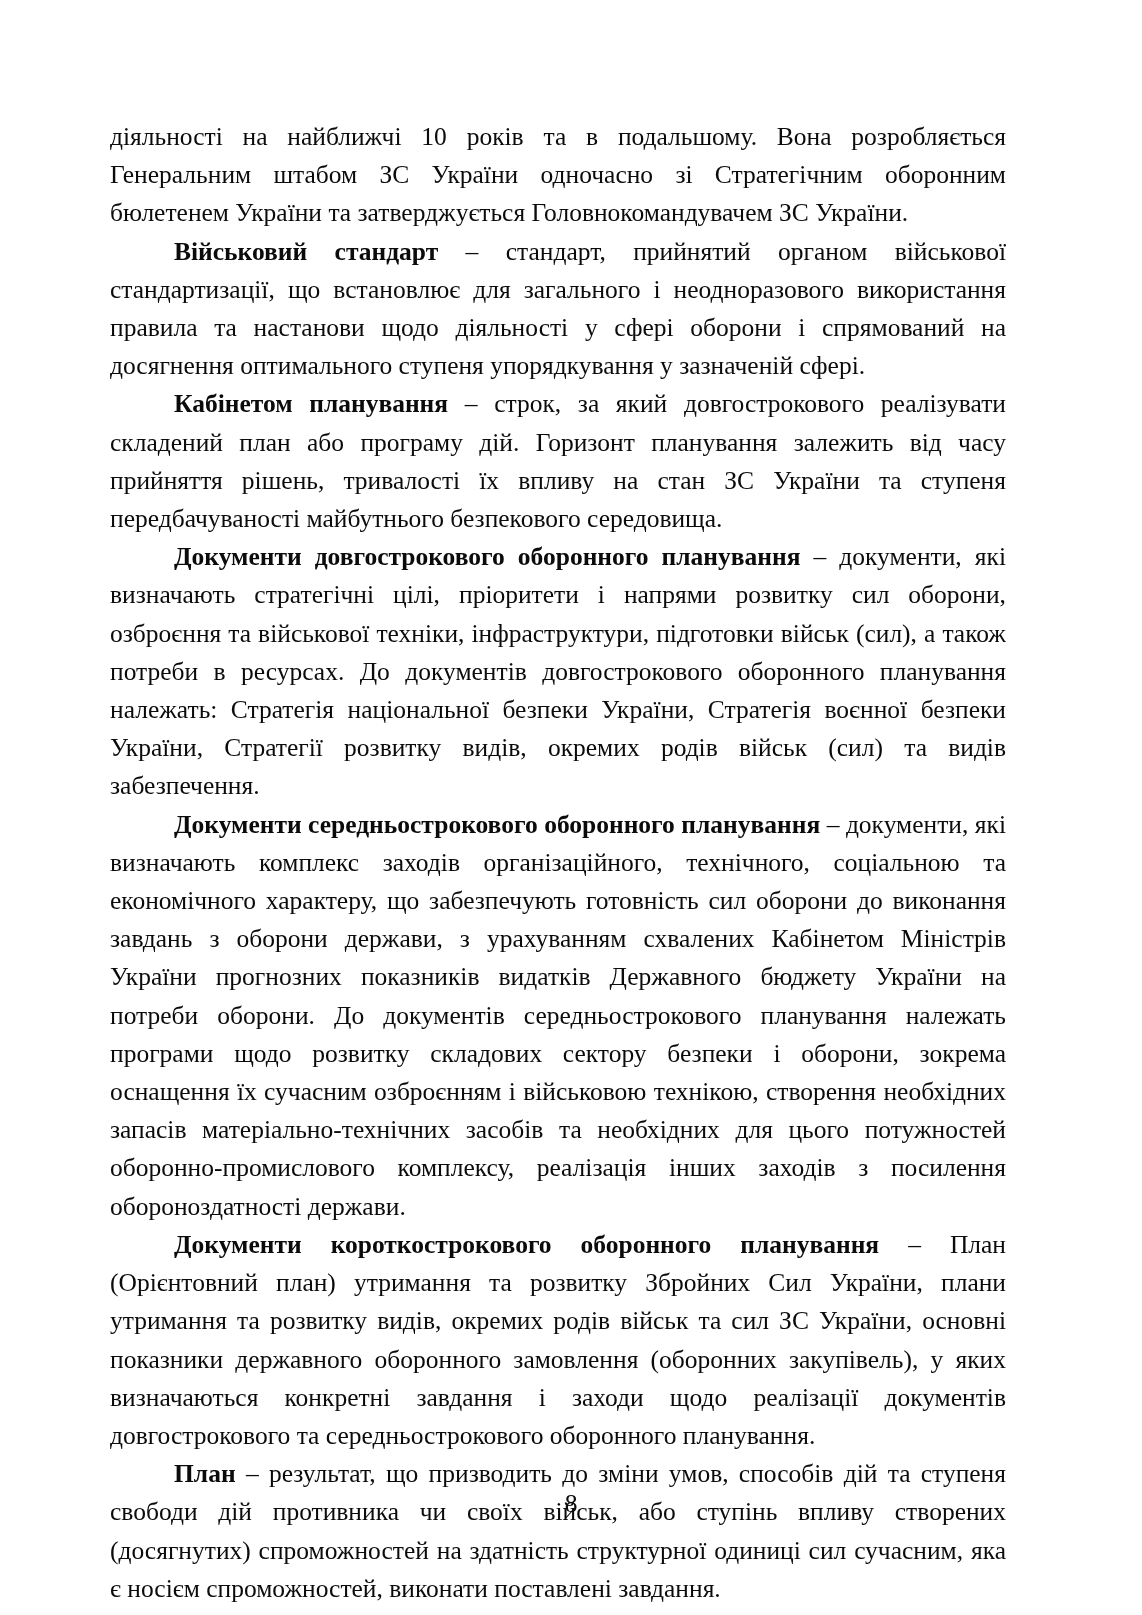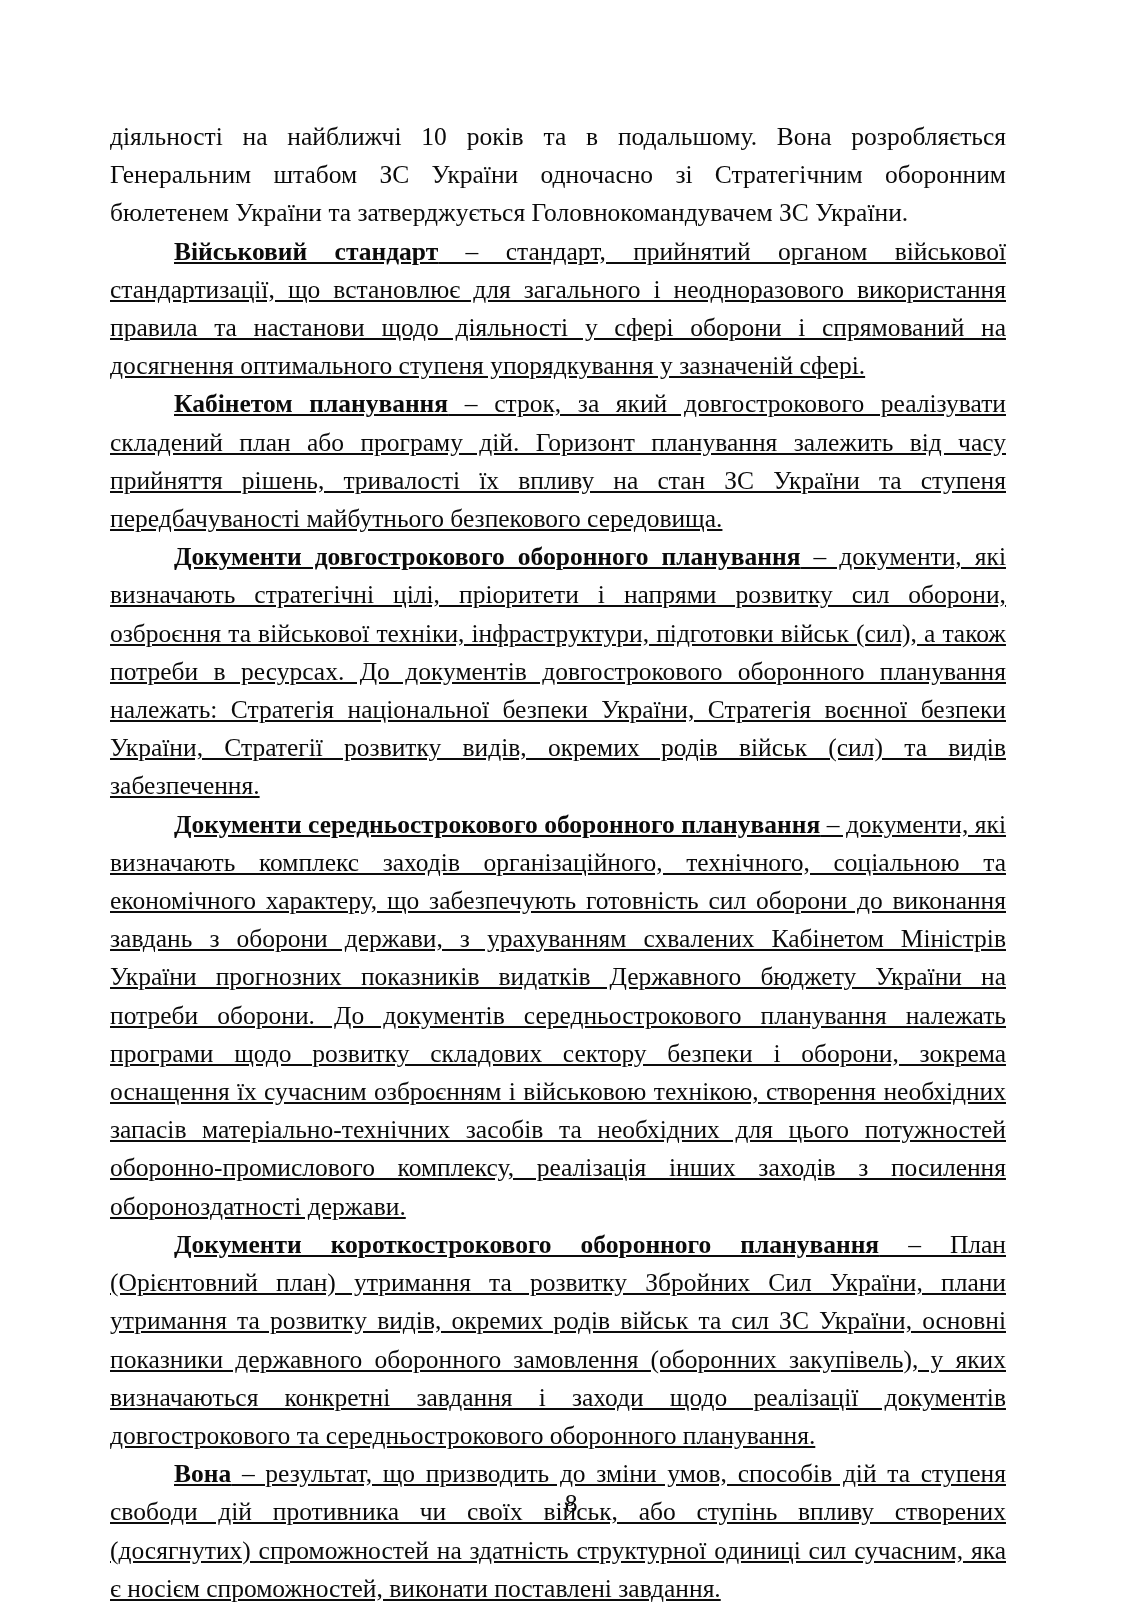--- a/index.html
+++ b/index.html
@@ -31,21 +31,20 @@
     -webkit-hyphens: none;
     hyphens: none;
   }
   .para {
     margin: 0;
     text-indent: 0;
     text-align: justify;
   }
   .para.indented {
     text-indent: 64px;
-    text-decoration: underline;
   }
   .para > b,
   .term {
     font-weight: bold;
   }
   .page-number {
     position: absolute;
     left: 0;
     right: 0;
     top: 1489px;
@@ -68,21 +67,21 @@
     <p class="para indented"><b class="term">Військовий стандарт</b><span> – стандарт, прийнятий органом військової стандартизації, що встановлює для загального і неодноразового використання правила та настанови щодо діяльності у сфері оборони і спрямований на досягнення оптимального ступеня упорядкування у зазначеній сфері.</span></p>
 
     <p class="para indented"><b class="term">Кабінетом планування</b><span> – строк, за який довгострокового реалізувати складений план або програму дій. Горизонт планування залежить від часу прийняття рішень, тривалості їх впливу на стан ЗС України та ступеня передбачуваності майбутнього безпекового середовища.</span></p>
 
     <p class="para indented"><b class="term">Документи довгострокового оборонного планування</b><span> – документи, які визначають стратегічні цілі, пріоритети і напрями розвитку сил оборони, озброєння та військової техніки, інфраструктури, підготовки військ (сил), а також потреби в ресурсах. До документів довгострокового оборонного планування належать: Стратегія національної безпеки України, Стратегія воєнної безпеки України, Стратегії розвитку видів, окремих родів військ (сил) та видів забезпечення.</span></p>
 
     <p class="para indented"><b class="term">Документи середньострокового оборонного планування</b><span> – документи, які визначають комплекс заходів організаційного, технічного, соціальною та економічного характеру, що забезпечують готовність сил оборони до виконання завдань з оборони держави, з урахуванням схвалених Кабінетом Міністрів України прогнозних показників видатків Державного бюджету України на потреби оборони. До документів середньострокового планування належать програми щодо розвитку складових сектору безпеки і оборони, зокрема оснащення їх сучасним озброєнням і військовою технікою, створення необхідних запасів матеріально-технічних засобів та необхідних для цього потужностей оборонно-промислового комплексу, реалізація інших заходів з посилення обороноздатності держави.</span></p>
 
     <p class="para indented"><b class="term">Документи короткострокового оборонного планування</b><span> – План (Орієнтовний план) утримання та розвитку Збройних Сил України, плани утримання та розвитку видів, окремих родів військ та сил ЗС України, основні показники державного оборонного замовлення (оборонних закупівель), у яких визначаються конкретні завдання і заходи щодо реалізації документів довгострокового та середньострокового оборонного планування.</span></p>
 
-    <p class="para indented"><b class="term">Вона</b><span> – результат, що призводить до зміни умов, способів дій та ступеня свободи дій противника чи своїх військ, або ступінь впливу створених (досягнутих) спроможностей на здатність структурної одиниці сил сучасним, яка є носієм спроможностей, виконати поставлені завдання.</span></p>
+    <p class="para indented"><b class="term">План</b><span> – результат, що призводить до зміни умов, способів дій та ступеня свободи дій противника чи своїх військ, або ступінь впливу створених (досягнутих) спроможностей на здатність структурної одиниці сил сучасним, яка є носієм спроможностей, виконати поставлені завдання.</span></p>
 
     <p class="para indented"><b class="term">Життєвий цикл спроможності –</b><span> сукупність взаємопов’язаних стадій спроможності від задуму щодо її створення до вилучення з обігу.</span></p>
 
   </div>
 
   <div class="page-number">8</div>
 
 </div>
 
 </body></html>

